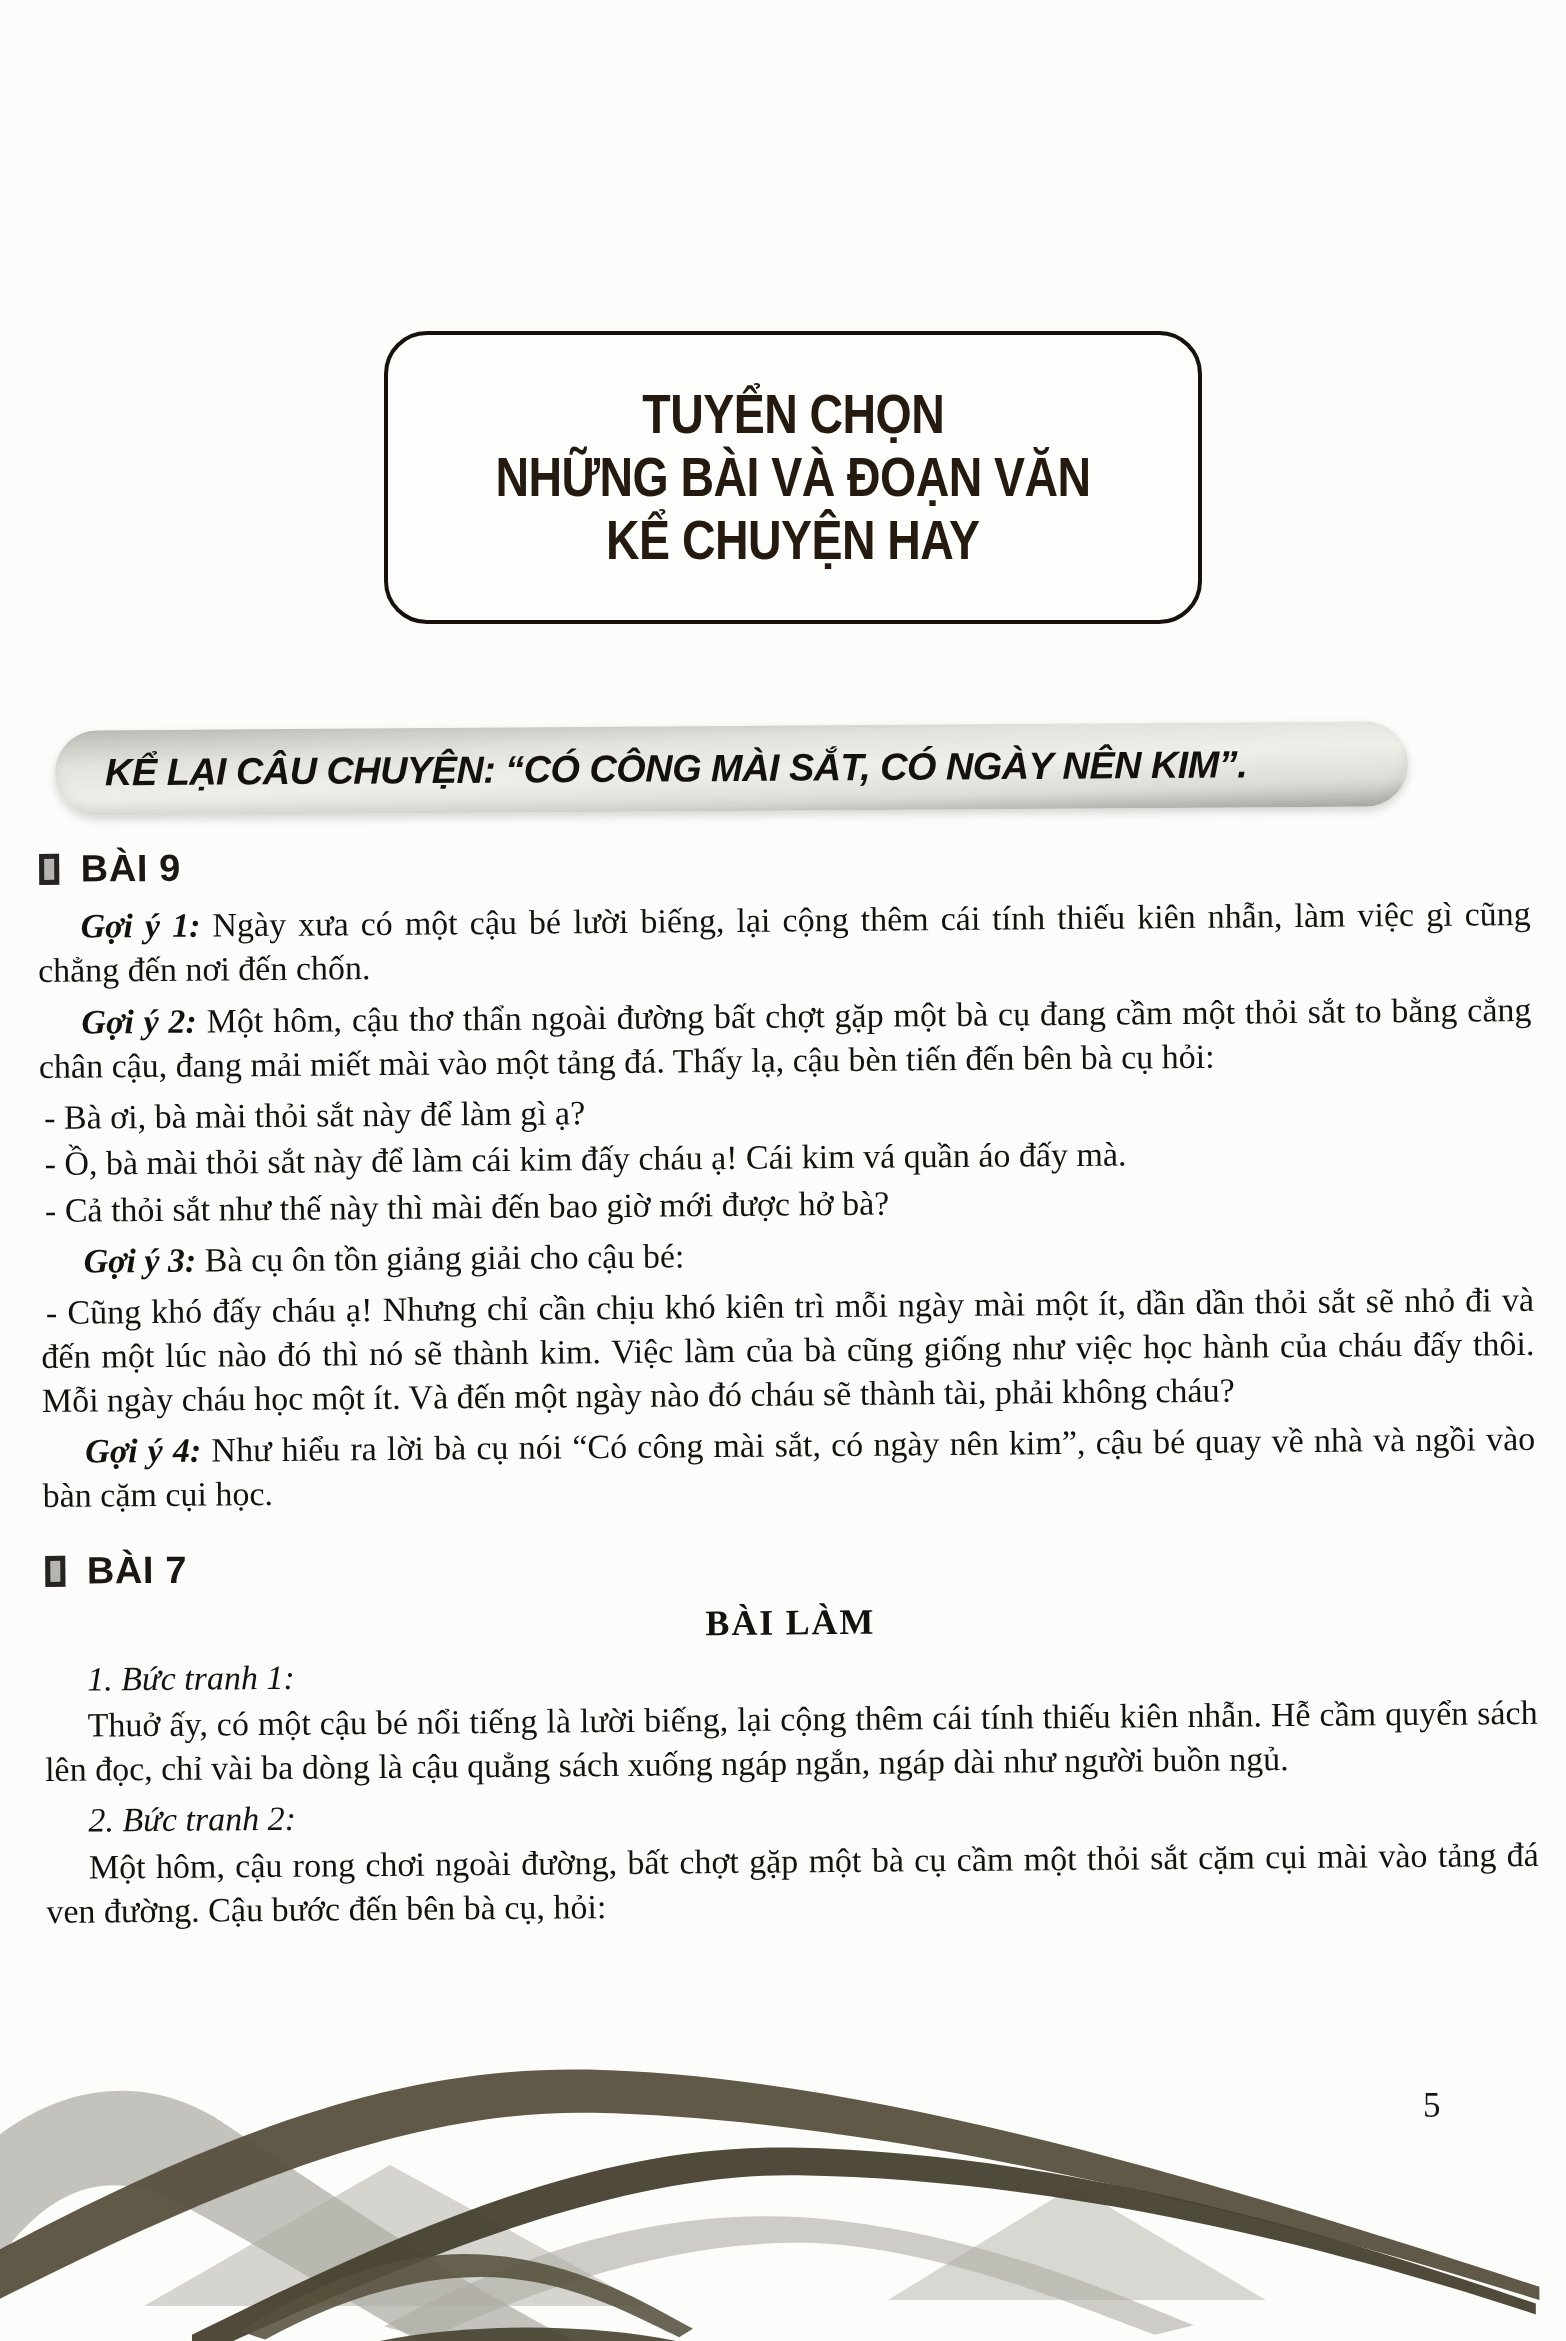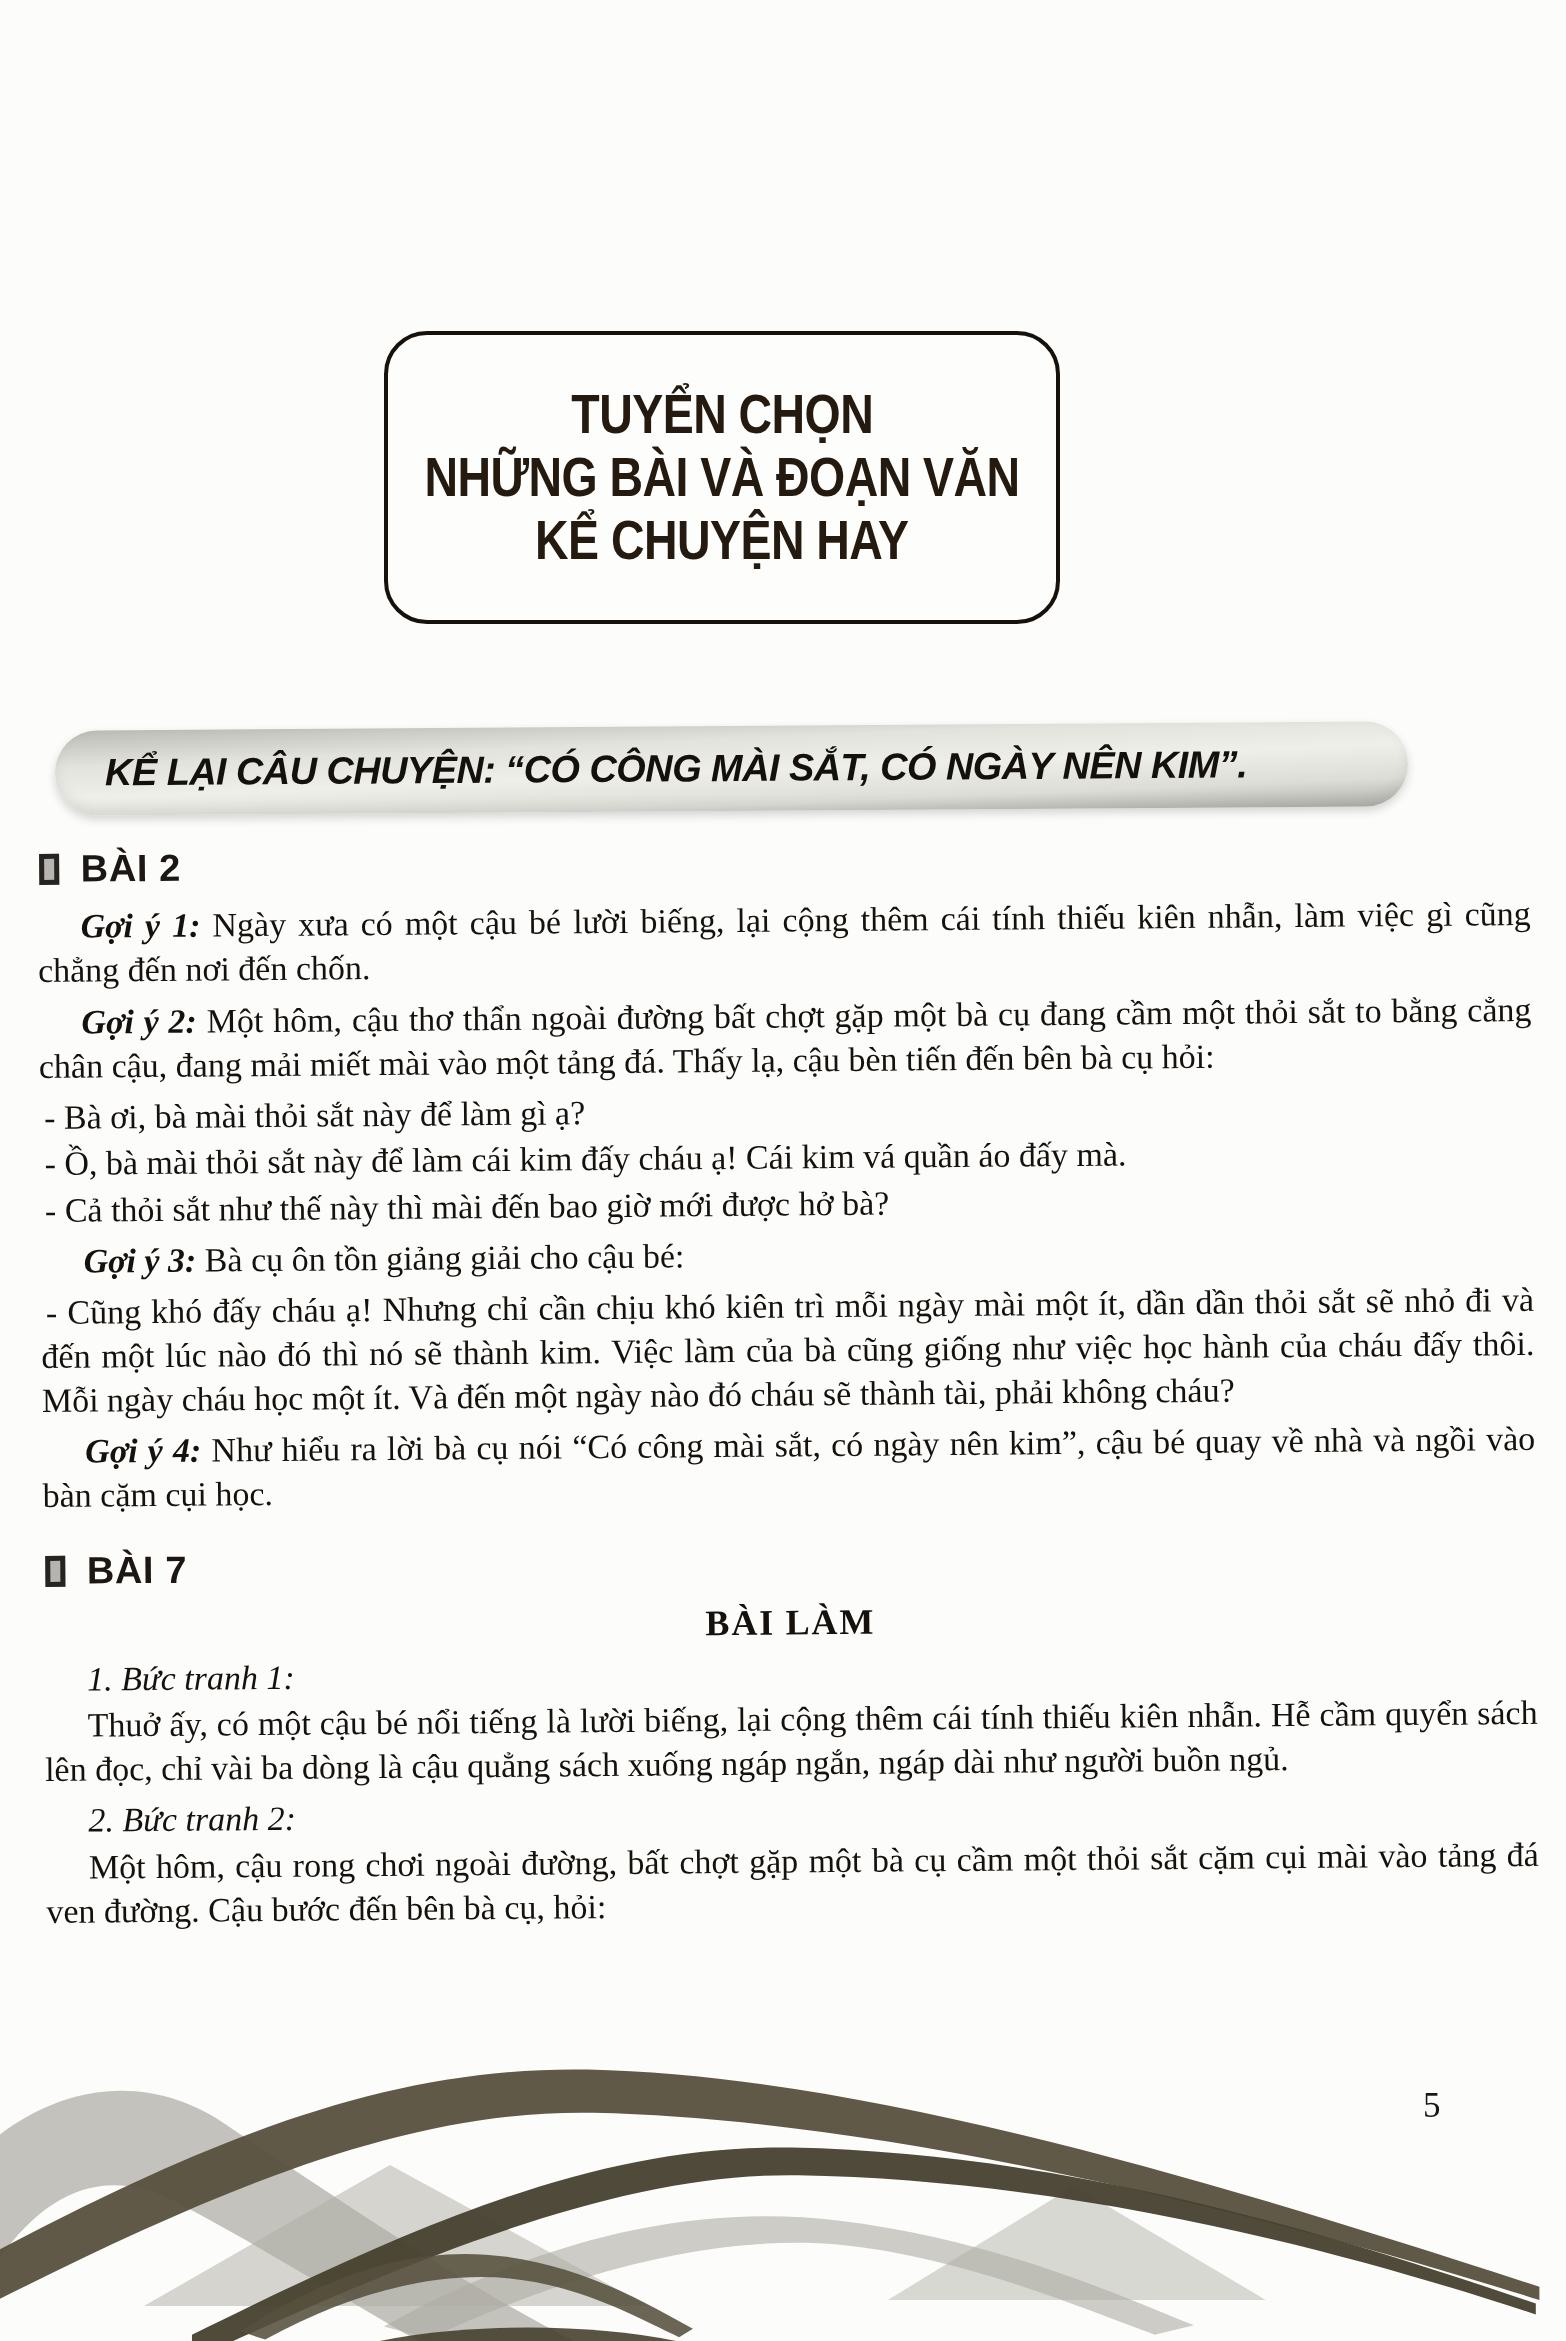--- a/index.html
+++ b/index.html
@@ -2,21 +2,21 @@
 <html style="font-size:9.6px"><head>
 <meta charset="utf-8">
 <style>
   html,body{margin:0;padding:0;background:#e8e8e8;}
   .page{
     position:relative;width:1567px;height:2342px;background:#fcfcfa;
     overflow:hidden;font-family:"Liberation Serif",serif;color:#18130f;
   }
   
   .title-box{
-    position:absolute;left:384px;top:331px;width:676px;height:293px;
+    position:absolute;left:384px;top:331px;width:818px;height:293px;
     border:4.2px solid #17110b;border-radius:43px;box-sizing:border-box;
     display:flex;flex-direction:column;justify-content:center;align-items:center;
     gap:2.4px;background:#fdfdfb;
   }
   .title-line{
     font-family:"Liberation Sans",sans-serif;font-weight:700;
     font-size:50px;line-height:61px;color:#241a10;white-space:nowrap;
     transform:scale(0.93,1.12);letter-spacing:-0.6px;
   }
   
@@ -74,21 +74,21 @@
     <div class="title-line">KỂ CHUYỆN HAY</div>
   </div>
 
   <div class="banner">
     <div class="banner-text">KỂ LẠI CÂU CHUYỆN: “CÓ CÔNG MÀI SẮT, CÓ NGÀY NÊN KIM”.</div>
   </div>
 
   <main class="text-col" id="sections">
       <h2 class="section-heading">
         <span class="bullet"></span>
-        <span>BÀI 2</span>
+        <span>BÀI 9</span>
       </h2>
       <p class="para hint"><span class="lead">Gợi ý 1:</span> Ngày xưa có một cậu bé lười biếng, lại cộng thêm cái tính thiếu kiên nhẫn, làm việc gì cũng chẳng đến nơi đến chốn.</p>
       <p class="para hint"><span class="lead">Gợi ý 2:</span> Một hôm, cậu thơ thẩn ngoài đường bất chợt gặp một bà cụ đang cầm một thỏi sắt to bằng cẳng chân cậu, đang mải miết mài vào một tảng đá. Thấy lạ, cậu bèn tiến đến bên bà cụ hỏi:</p>
       <p class="para dialogue">- Bà ơi, bà mài thỏi sắt này để làm gì ạ?</p>
       <p class="para dialogue">- Ồ, bà mài thỏi sắt này để làm cái kim đấy cháu ạ! Cái kim vá quần áo đấy mà.</p>
       <p class="para dialogue">- Cả thỏi sắt như thế này thì mài đến bao giờ mới được hở bà?</p>
       <p class="para hint"><span class="lead">Gợi ý 3:</span> Bà cụ ôn tồn giảng giải cho cậu bé:</p>
       <p class="para dialogue">- Cũng khó đấy cháu ạ! Nhưng chỉ cần chịu khó kiên trì mỗi ngày mài một ít, dần dần thỏi sắt sẽ nhỏ đi và đến một lúc nào đó thì nó sẽ thành kim. Việc làm của bà cũng giống như việc học hành của cháu đấy thôi. Mỗi ngày cháu học một ít. Và đến một ngày nào đó cháu sẽ thành tài, phải không cháu?</p>
       <p class="para hint"><span class="lead">Gợi ý 4:</span> Như hiểu ra lời bà cụ nói “Có công mài sắt, có ngày nên kim”, cậu bé quay về nhà và ngồi vào bàn cặm cụi học.</p>
       <h2 class="section-heading second">

